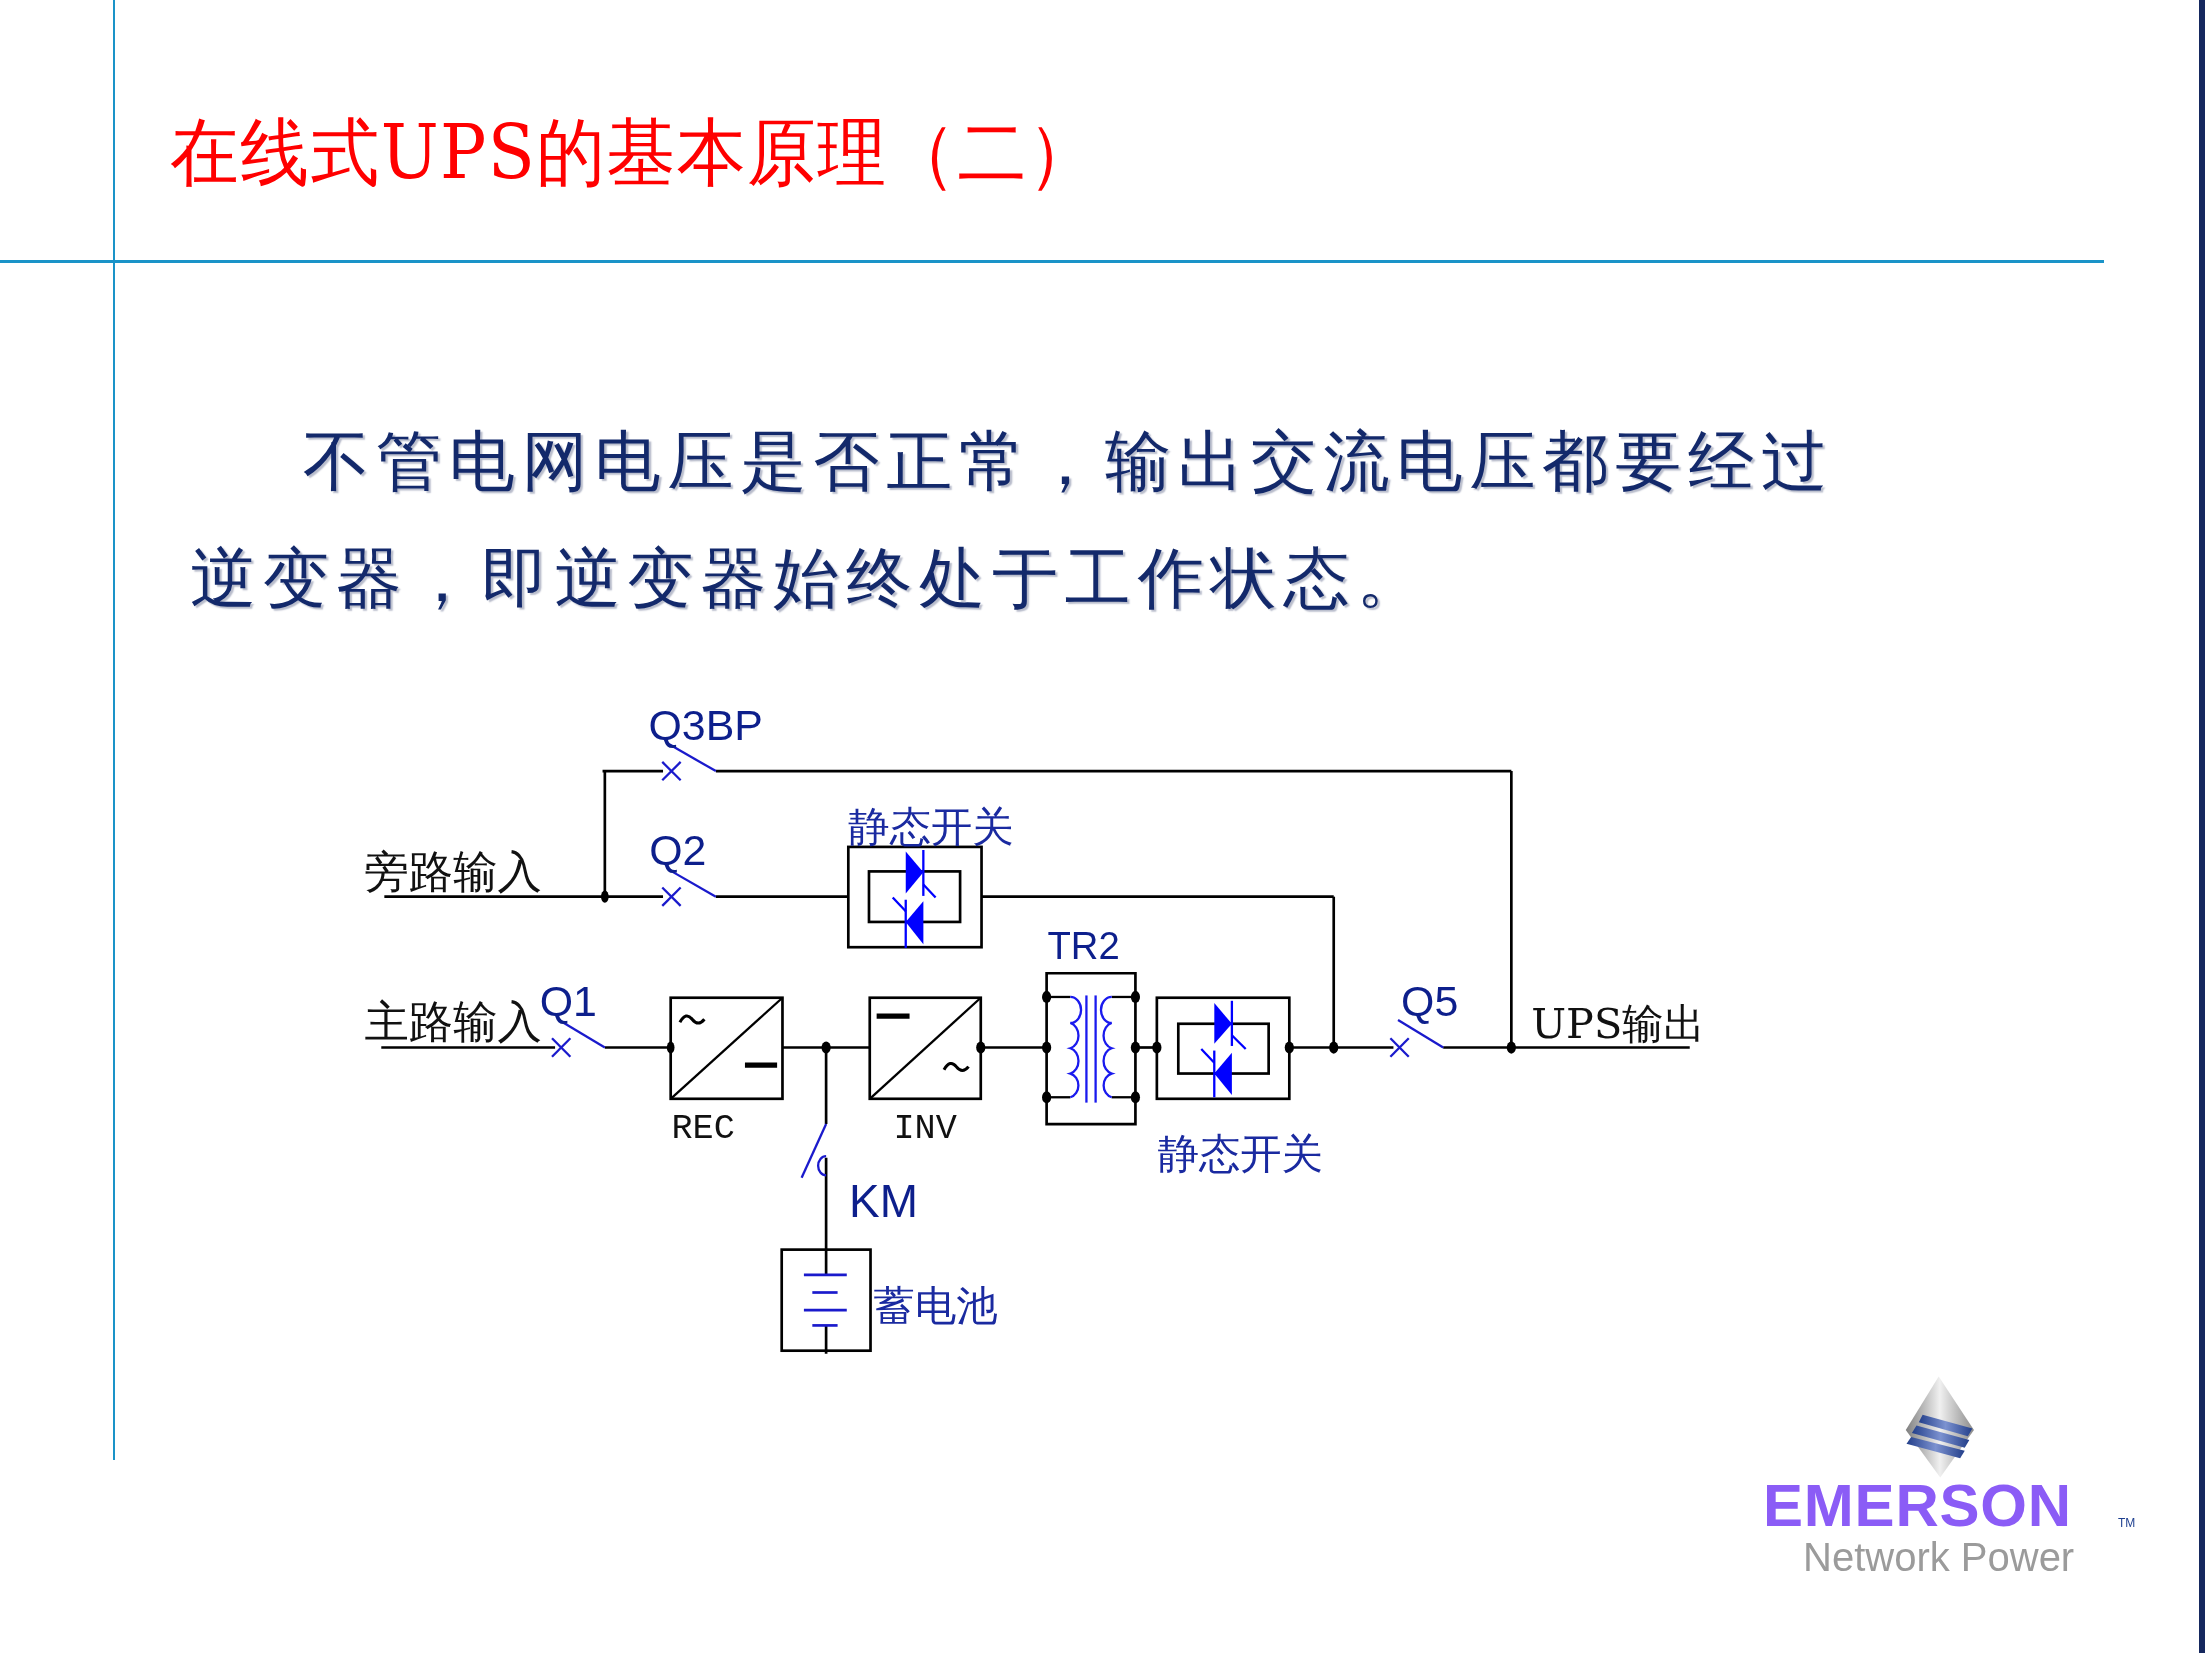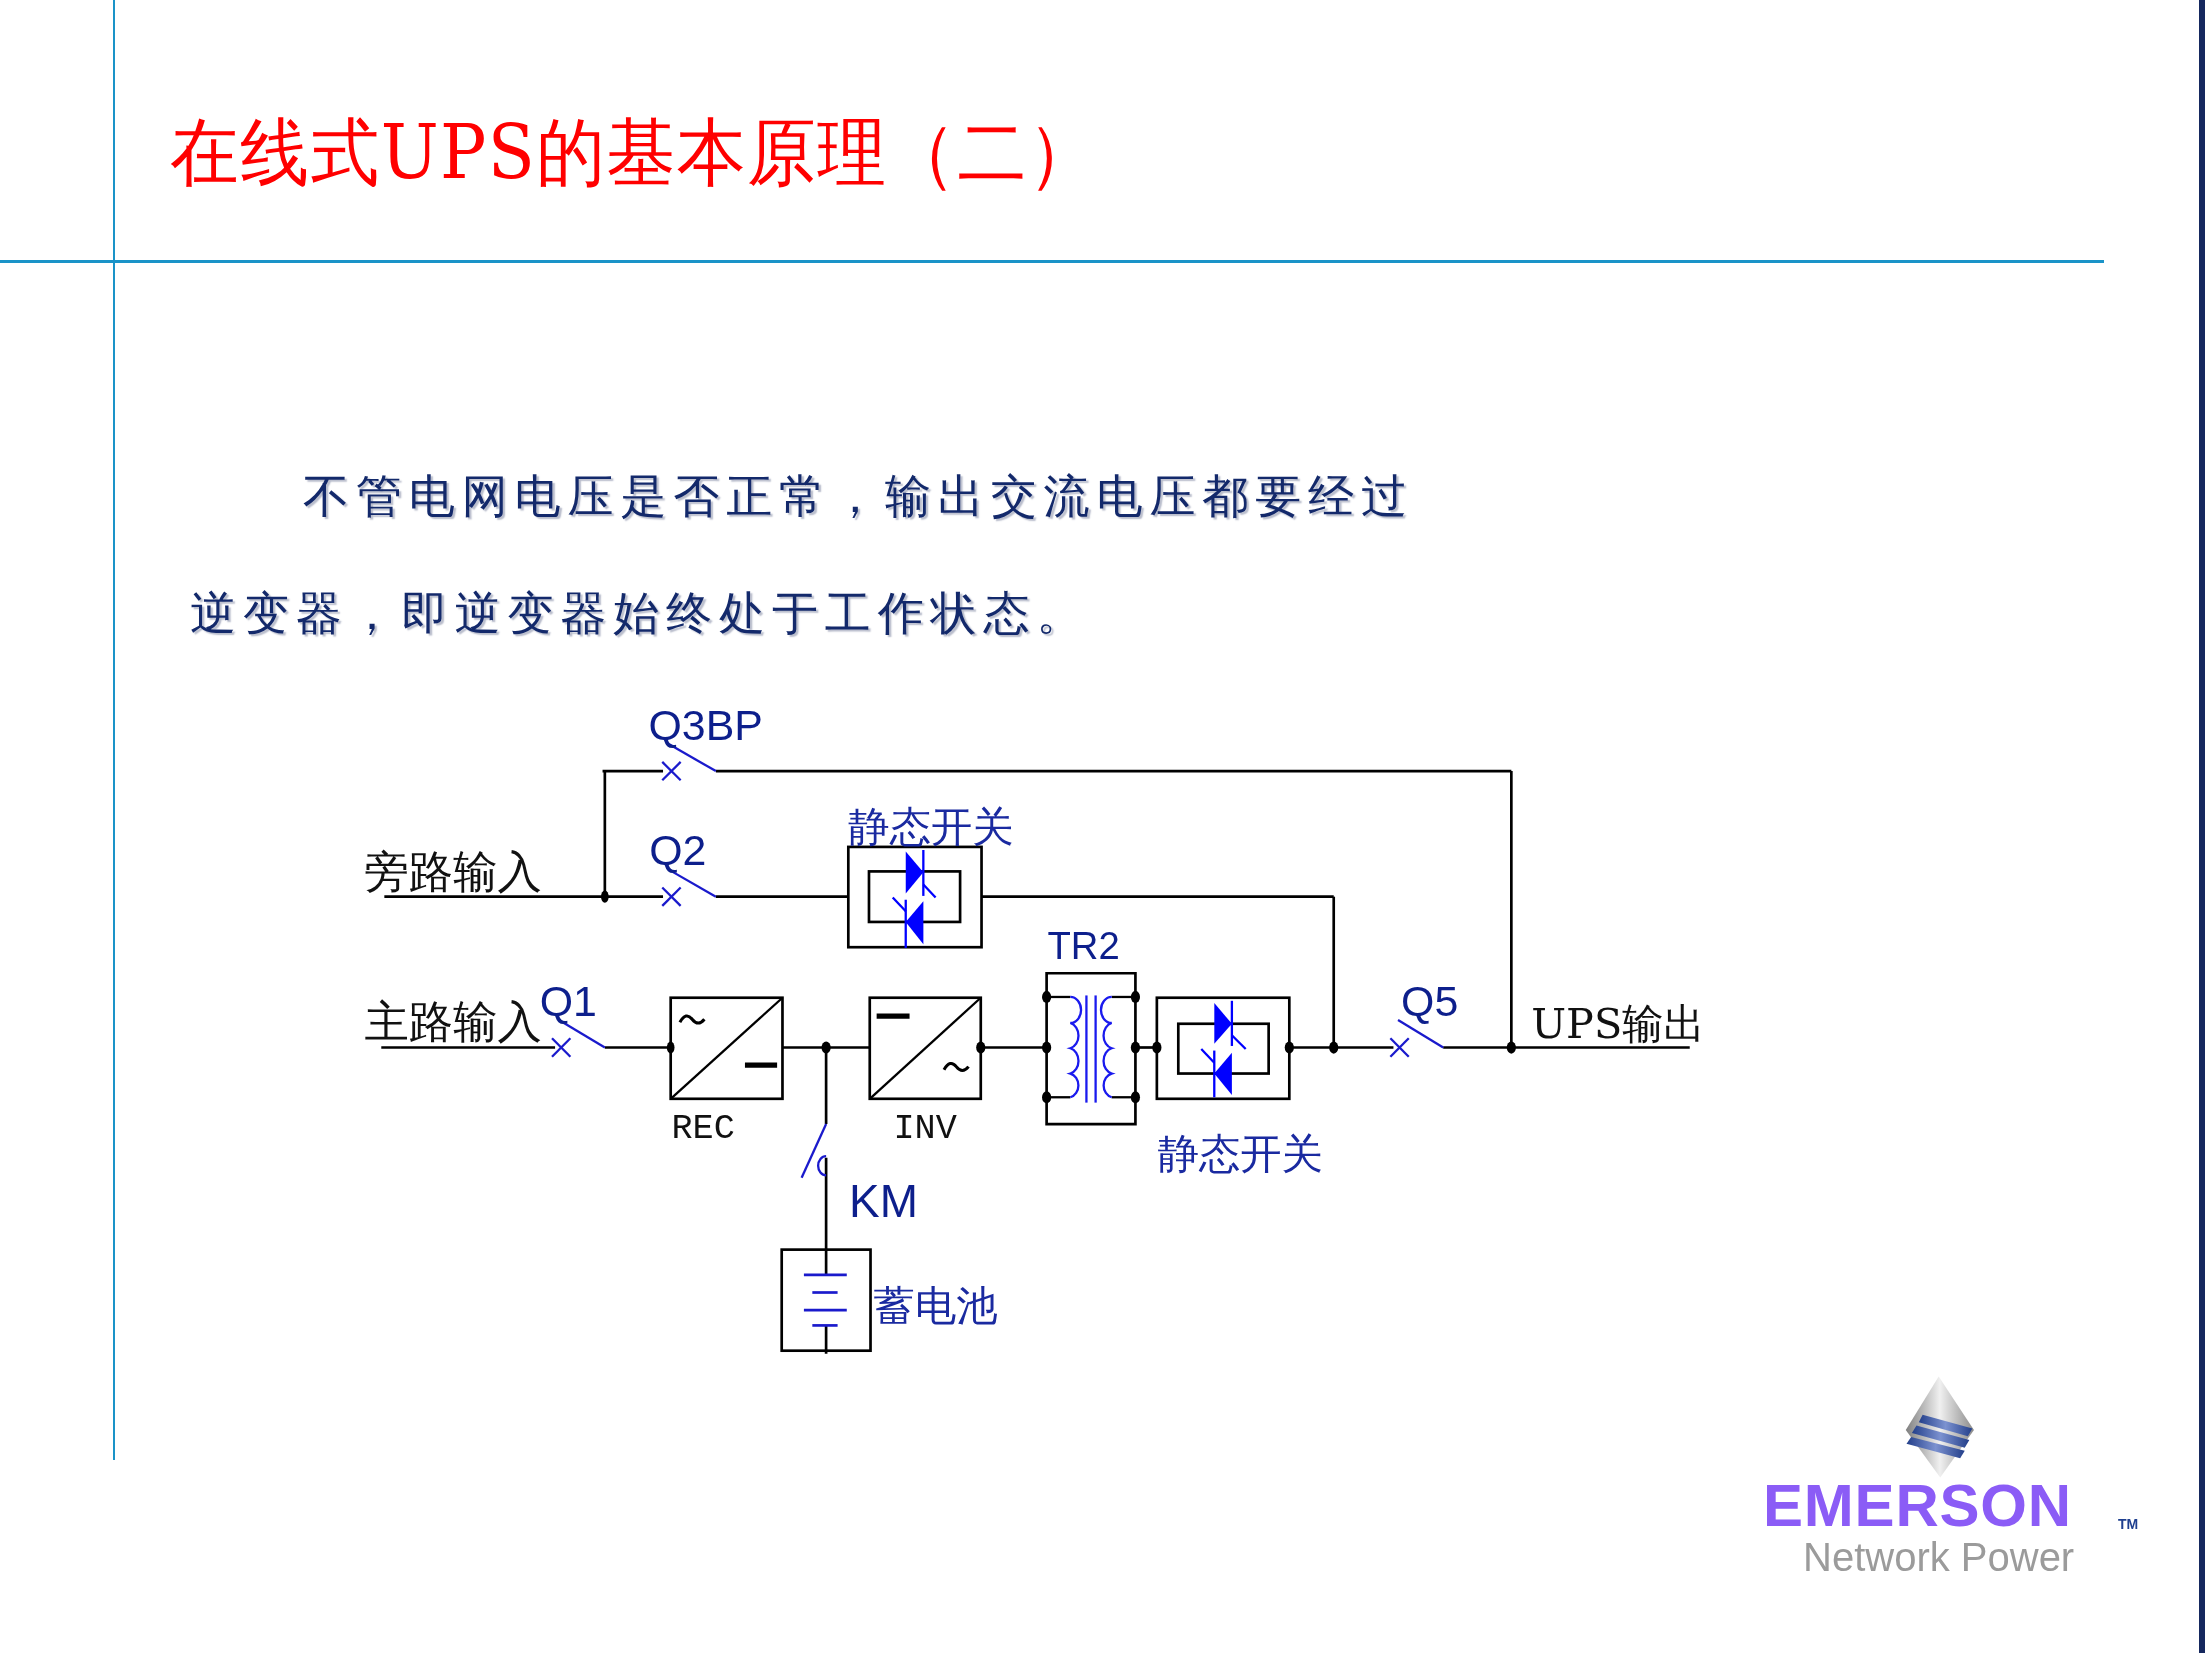--- a/index.html
+++ b/index.html
@@ -1,31 +1,31 @@
 <!DOCTYPE html>
 <html style="font-size:12.3px"><head>
 <meta charset="utf-8">
 <style>
   html, body { margin:0; padding:0; background:#ffffff; }
   body { width:2205px; height:1654px; position:relative; overflow:hidden; font-family:"DejaVu Sans", sans-serif; }
   .vline { position:absolute; left:113px; top:0; width:2.3px; height:1460px; background:#1a93c8; }
   .hline { position:absolute; left:0; top:260px; width:2104px; height:3.1px; background:#1a93c8; }
   .rbar { position:absolute; left:2199px; top:0; width:6.1px; height:1654px; background:#15285e; }
   .title { position:absolute; left:170px; top:115px; font-family:"DejaVu Serif", serif; font-size:74px; color:#ff0000; letter-spacing:1.5px; white-space:nowrap; line-height:1; transform:scaleX(0.93); transform-origin:left top; }
-  .para { position:absolute; font-family:"DejaVu Sans", sans-serif; font-size:46px; color:#13296b; white-space:nowrap; letter-spacing:6.9px; line-height:1; text-shadow:2.3px 2.3px 1.5px #b8bccb;margin-top:44px; }
+  .para { position:absolute; font-family:"DejaVu Sans", sans-serif; font-size:66px; color:#13296b; white-space:nowrap; letter-spacing:6.9px; line-height:1; text-shadow:2.3px 2.3px 1.5px #b8bccb; }
   .p1 { left:303px; top:429px; }
   .p2 { left:190px; top:546px; }
   svg.diagram { position:absolute; left:0; top:0; width:2205px; height:1654px; }
   .lbl-black { font-family:"DejaVu Serif", serif; fill:#111111; }
   .lbl-navy { font-family:"Liberation Sans", sans-serif; fill:#0d1f8c; }
   .lbl-cjk-blue { font-family:"DejaVu Serif", serif; fill:#1a2aa0; }
   .mono { font-family:"Liberation Mono", monospace; fill:#111111; }
   .logo { position:absolute; left:1761px; top:1374px; width:360px; height:207px; }
   .emerson { position:absolute; left:1763px; top:1476px; font-family:"Liberation Sans", sans-serif; font-weight:bold; font-size:60px; color:#8b5cf6; letter-spacing:0.8px; line-height:1; white-space:nowrap; }
-  .tm { position:absolute; left:2118px; top:1516px; font-family:"Liberation Sans", sans-serif; font-size:14px; color:#1e3f8f;font-weight:bold; }
+  .tm { position:absolute; left:2118px; top:1516px; font-family:"Liberation Sans", sans-serif; font-size:12px; color:#1e3f8f; }
   .netpower { position:absolute; left:1803px; top:1537px; font-family:"Liberation Sans", sans-serif; font-weight:normal; font-size:40px; color:#9b9b9b; line-height:1; white-space:nowrap; }
 </style>
 </head>
 <body>
 
 <div class="vline"></div>
 <div class="hline"></div>
 <div class="rbar"></div>
 
 <div class="title">在线式UPS的基本原理（二）</div>

